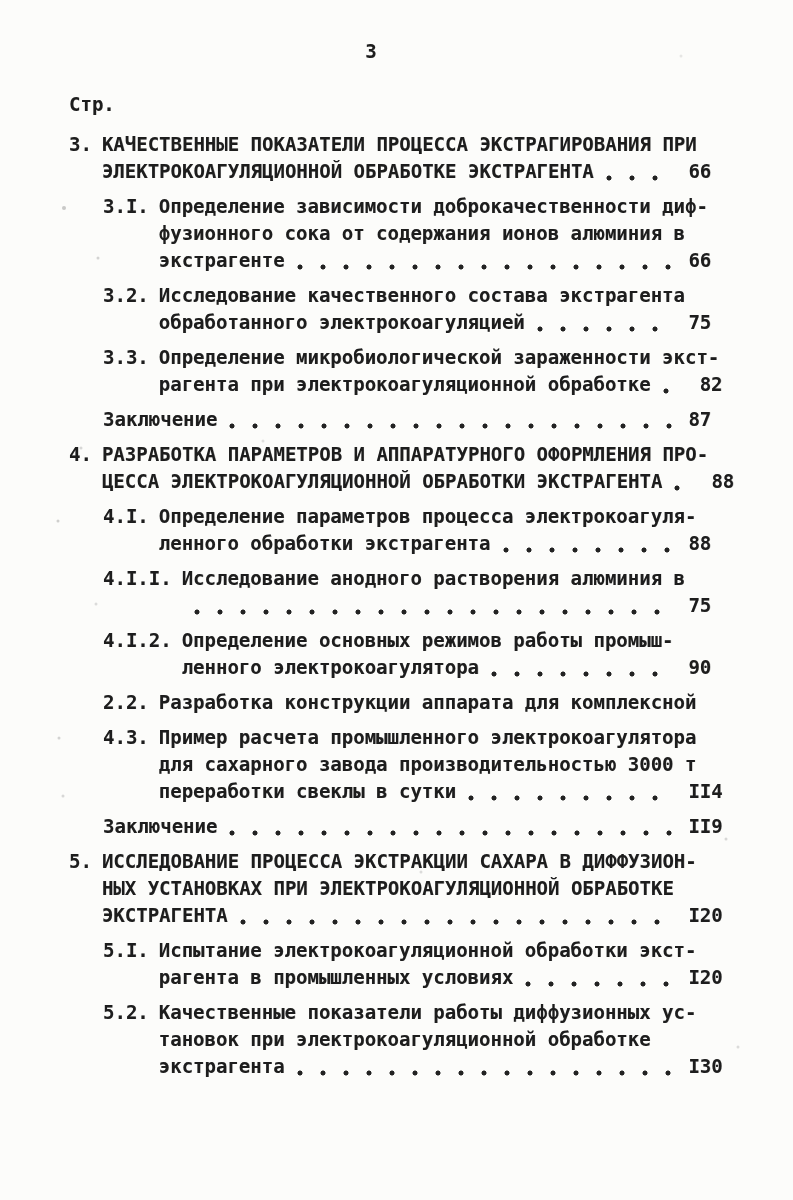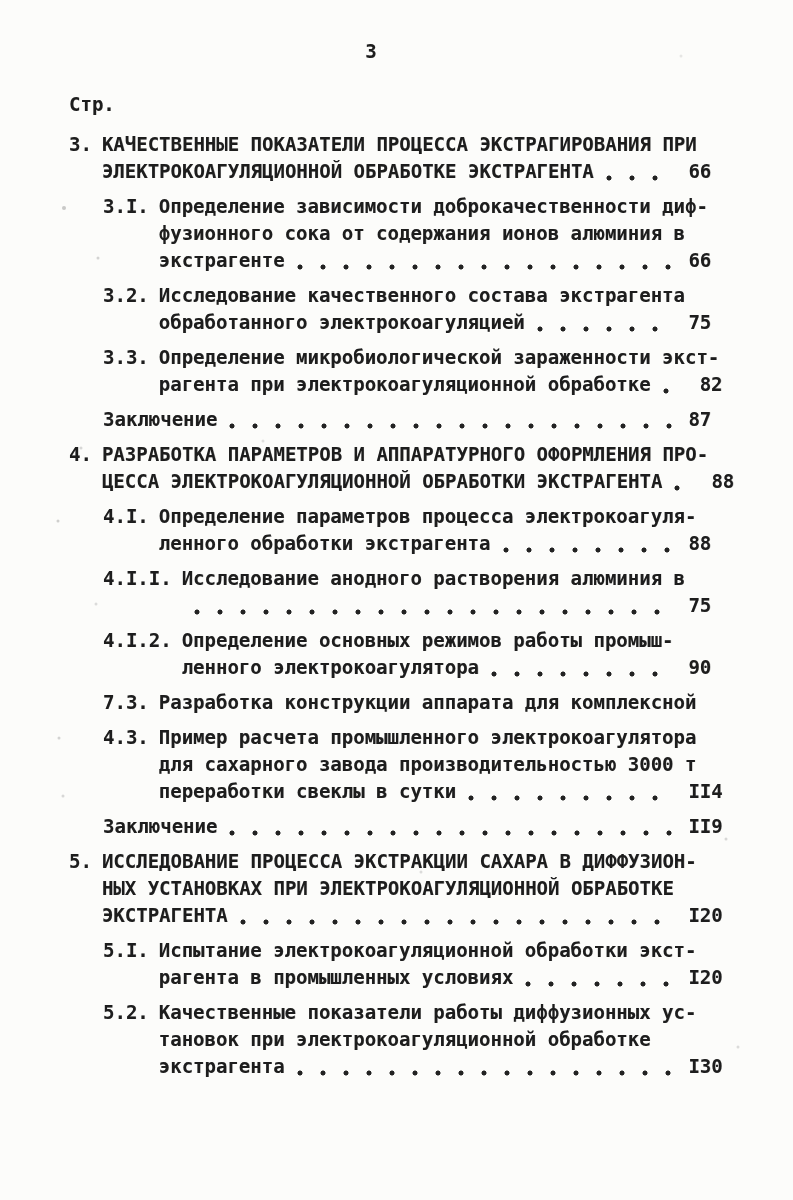--- a/index.html
+++ b/index.html
@@ -172,21 +172,21 @@
     <div class="entry-body">
       <div class="line">Определение основных режимов работы промыш-</div>
           <div class="line line-last">
         <span class="tail">ленного электрокоагулятора</span>
         <span class="leader"></span>
         <span class="pageno">90</span>
       </div>
     </div>
   </div>
       <div class="entry sub">
-    <span class="entry-num">7.3.</span>
+    <span class="entry-num">2.2.</span>
     <div class="entry-body">
       <div class="line">Разработка конструкции аппарата для комплексной</div>
     </div>
   </div>
       <div class="entry sub">
     <span class="entry-num">4.3.</span>
     <div class="entry-body">
       <div class="line">Пример расчета промышленного электрокоагулятора</div>
           <div class="line">для сахарного завода производительностью 3000 т</div>
           <div class="line line-last">

